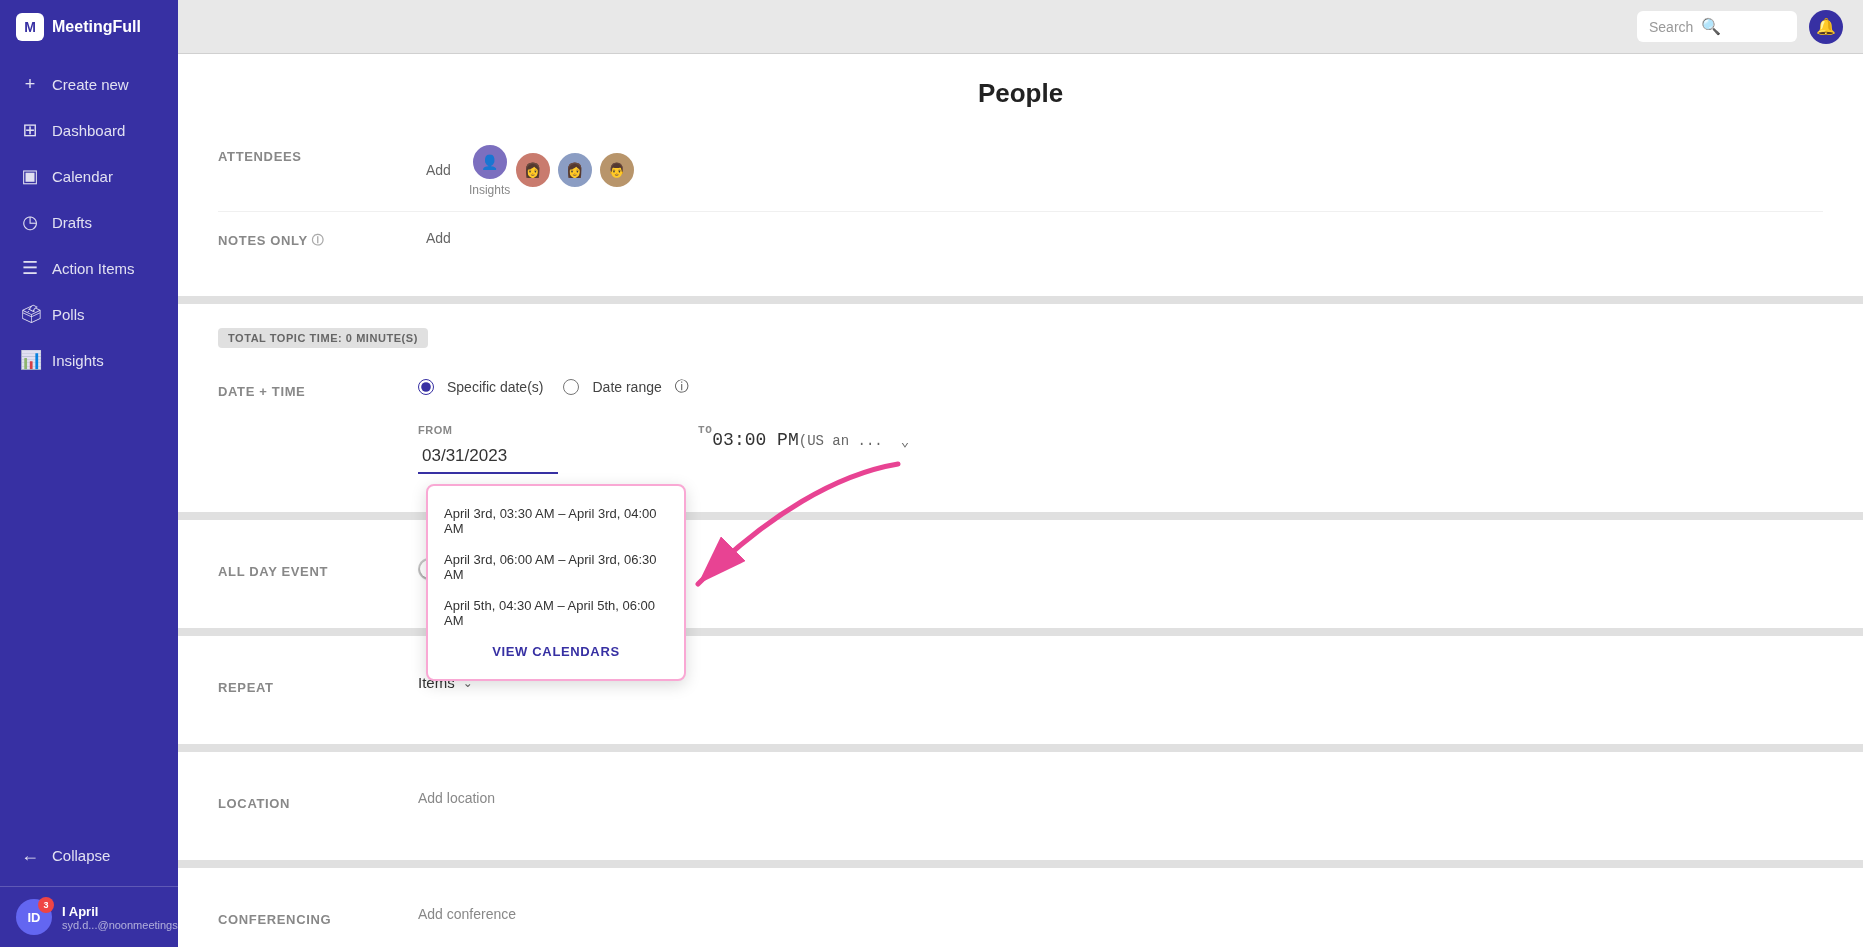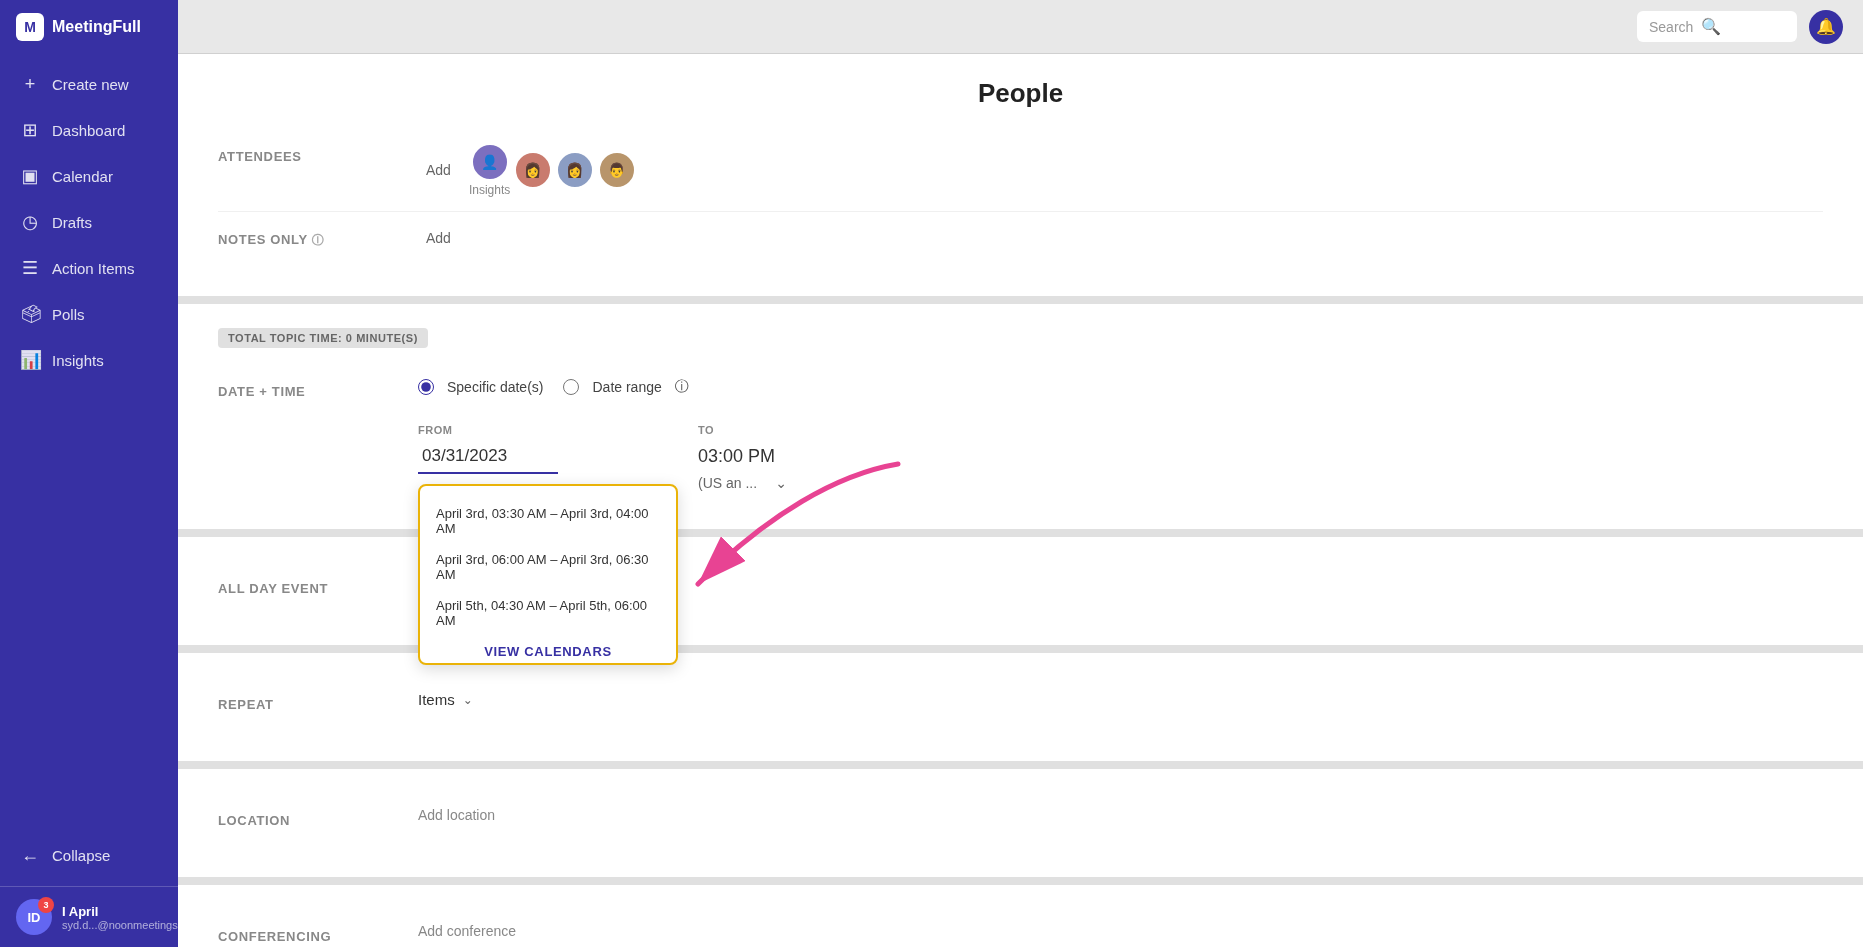--- a/index.html
+++ b/index.html
@@ -133,21 +133,21 @@
     .form-row:last-child { border-bottom: none; }
 
     .form-label {
       width: 200px;
       font-size: 13px;
       font-weight: 600;
       color: #888;
       text-transform: uppercase;
       letter-spacing: 0.05em;
       padding-top: 6px;
-      display: flex; align-items: flex-start; gap: 4px;
+      display: flex; align-items: center; gap: 4px;
     }
     .form-label .info-icon { font-size: 12px; color: #aaa; cursor: pointer; }
     .form-value {
       flex: 1;
       display: flex;
       align-items: center;
       gap: 10px;
     }
 
     .add-btn {
@@ -204,25 +204,25 @@
       color: #333;
       outline: none;
       width: 140px;
       background: transparent;
     }
 
     
     .date-dropdown {
       position: absolute;
       top: 60px;
-      left: 0;
+      left: 8px;
       background: white;
-      border: 2px solid #eab308;
+      border: 2px solid #f9a8d4;
       border-radius: 8px;
-      padding: 12px 0 0 0;
+      padding: 12px 0 16px 0;
       z-index: 100;
       width: 260px;
       box-shadow: 0 4px 16px rgba(0,0,0,0.15);
     }
     .dropdown-item {
       padding: 8px 16px;
       font-size: 13px;
       color: #333;
       cursor: pointer;
     }
@@ -258,21 +258,21 @@
     .chevron-down { font-size: 12px; color: #666; }
 
     .add-link {
       color: #888; font-size: 14px; cursor: pointer;
     }
 
     .timezone-row { display: flex; align-items: center; gap: 18px; }
     .timezone-text { font-size: 14px; color: #666; }
     .timezone-chevron { font-size: 14px; color: #666; cursor: pointer; }
 
-    .to-section { display: flex; flex-direction: column; }
+    .to-section { display: flex; flex-direction: row; font-family: Liberation Mono, monospace; }
     .to-time { font-size: 18px; color: #333; margin-top: 6px; }
   </style>
 </head>
 <body>
 
 <div class="sidebar">
   <div class="sidebar-logo">
     <div class="logo-icon">
       <span>M</span>
     </div>

